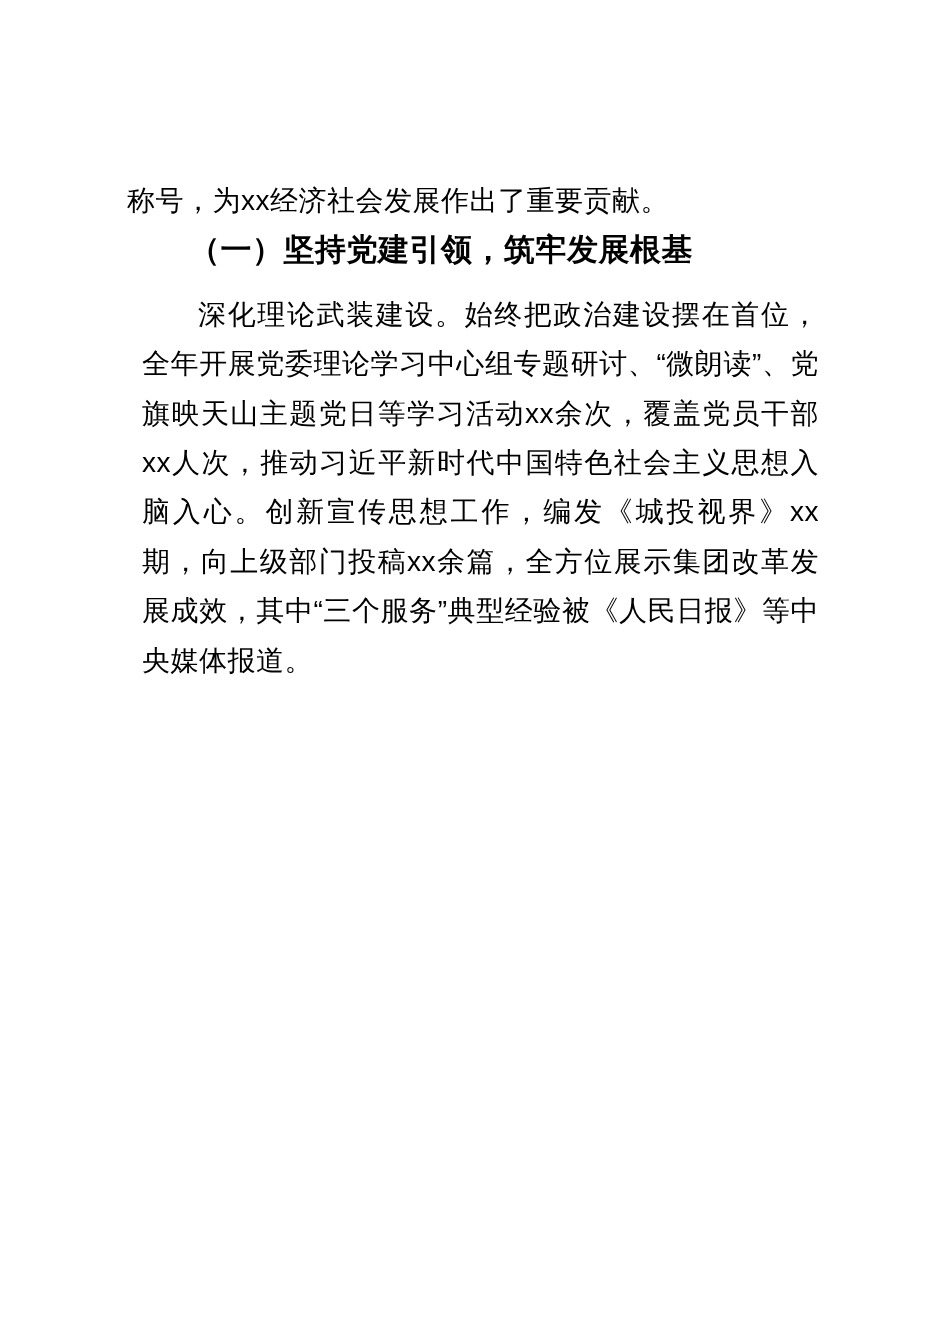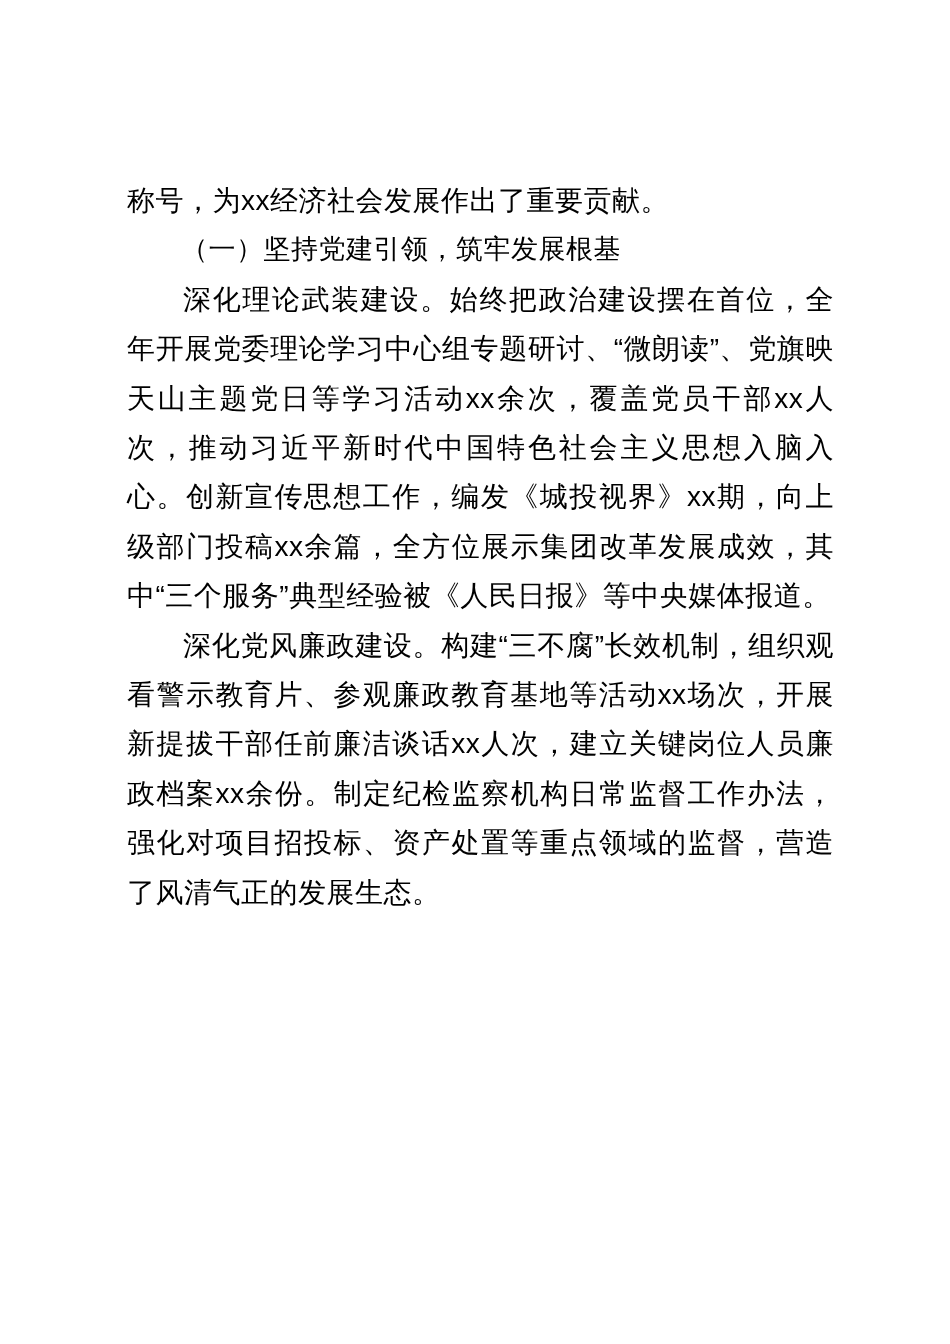--- a/index.html
+++ b/index.html
@@ -26,35 +26,34 @@
     line-height: 49.4px;
     text-align: justify;
     letter-spacing: 0.5px;
   }
   .line-continuation {
     margin: 0;
     text-indent: 0;
   }
   .section-heading {
     margin: 0;
-    font-size: 27px;
-    font-weight: 400;
+    font-size: 31px;
+    font-weight: 700;
     line-height: 49.4px;
     text-indent: 2em;
     text-align: left;
     letter-spacing: 0.5px;
   }
   .para {
-    margin: 0;
+    margin: 15px;
     text-indent: 2em;
   }
 </style>
 </head>
 <body>
 
 <div class="page">
   <div class="content">
     <p class="line-continuation">称号，为xx经济社会发展作出了重要贡献。</p>
     <h3 class="section-heading">（一）坚持党建引领，筑牢发展根基</h3>
     <p class="para">深化理论武装建设。始终把政治建设摆在首位，全年开展党委理论学习中心组专题研讨、“微朗读”、党旗映天山主题党日等学习活动xx余次，覆盖党员干部xx人次，推动习近平新时代中国特色社会主义思想入脑入心。创新宣传思想工作，编发《城投视界》xx期，向上级部门投稿xx余篇，全方位展示集团改革发展成效，其中“三个服务”典型经验被《人民日报》等中央媒体报道。</p>
-    <p class="para">深化党风廉政建设。构建“三不腐”长效机制，组织观看警示教育片、参观廉政教育基地等活动xx场次，开展新提拔干部任前廉洁谈话xx人次，建立关键岗位人员廉政档案xx余份。制定纪检监察机构日常监督工作办法，强化对项目招投标、资产处置等重点领域的监督，营造了风清气正的发展生态。</p>
   </div>
 </div>
 
 </body></html>

